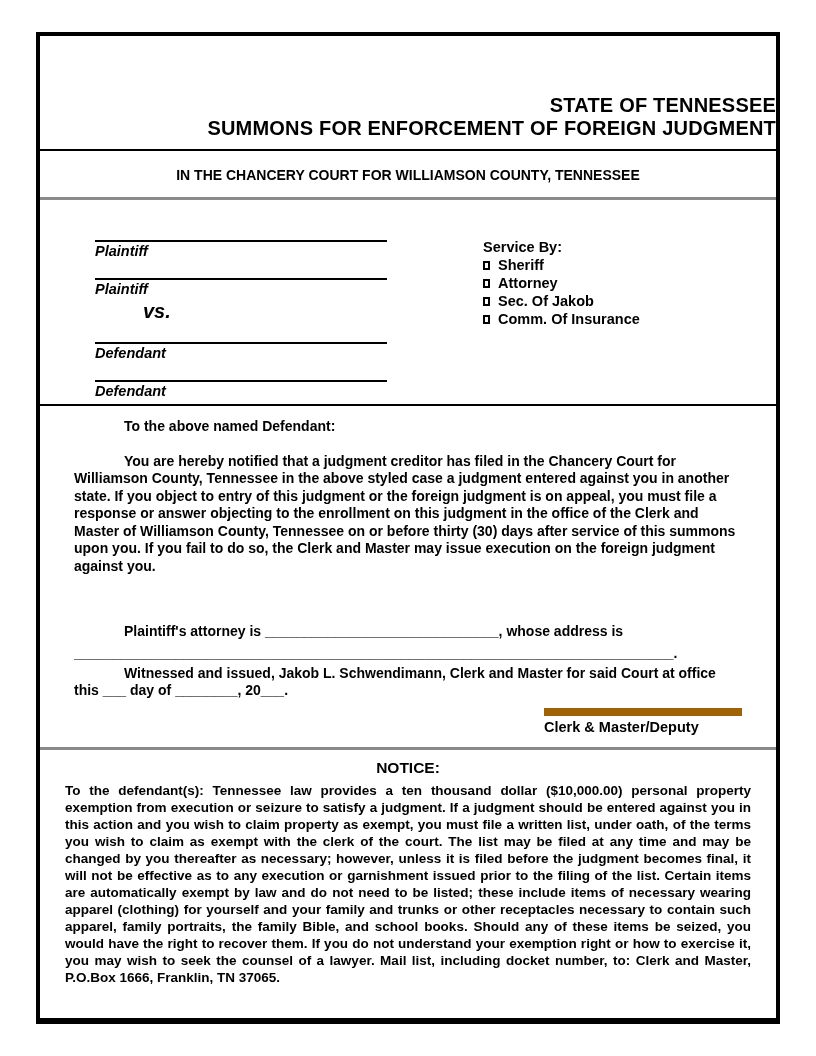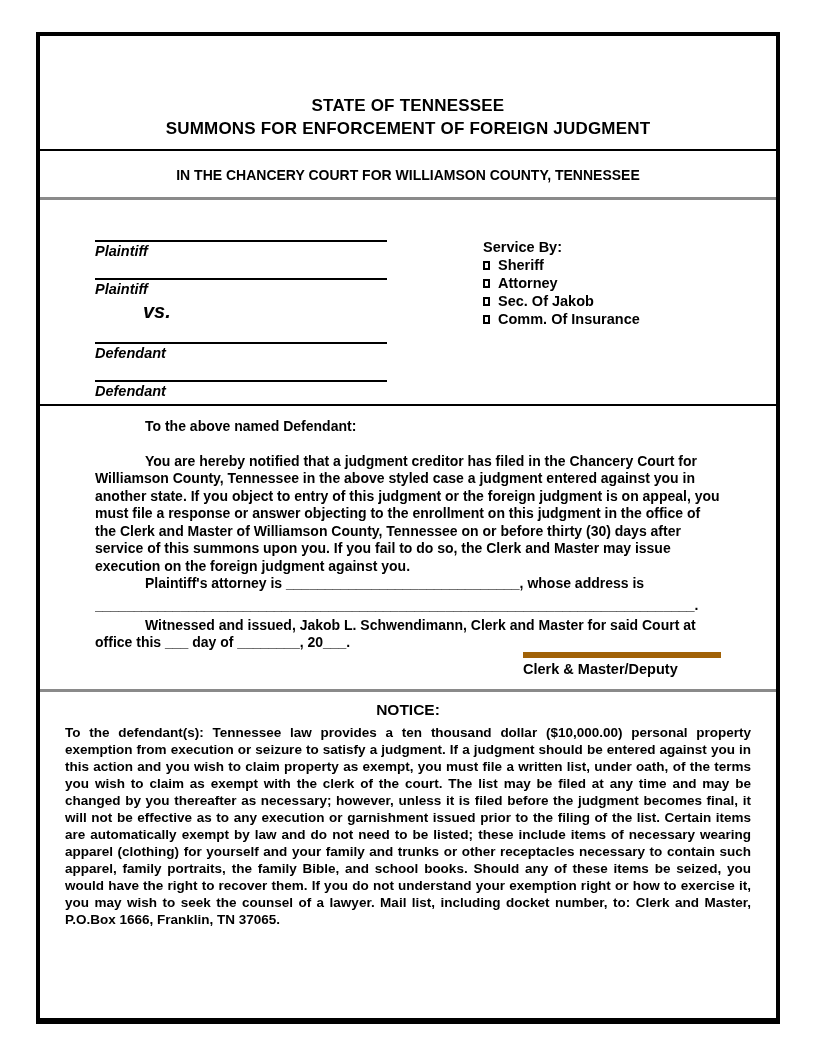--- a/index.html
+++ b/index.html
@@ -18,45 +18,45 @@
     left:36px; top:32px;
     width:744px; height:992px;
     border:4px solid #000;
     border-bottom-width:6px;
     background:#fff;
   }
   .rule-black { height:2px; background:#000; width:100%; }
   .rule-gray  { height:3px; background:#8a8a8a; width:100%; }
 
   .title-block { margin-top:58px; text-align:center; }
-  .title-line { font-size:17px; line-height:23px; letter-spacing:0.2px; }
+  .title-line { font-size:20px; line-height:23px; letter-spacing:0.2px;text-align:right; }
   .rule-1 { margin-top:9px; }
 
   .court-line { margin-top:15px; text-align:center; font-size:14px; line-height:18px; }
   .rule-2 { margin-top:13px; }
 
   .caption { display:flex; margin-top:22px; padding-left:55px; }
   .parties { width:292px;font-style:italic; }
   .blank-line { height:20px; border-bottom:2px solid #000; width:292px; }
   .party-label { font-size:14.5px; line-height:18px; }
   .versus { font-size:20px; line-height:26px; margin-left:48px; }
   .right-col { margin-left:96px; width:280px; font-size:14.5px; }
   .civil-action { margin-top:5px; line-height:18px; white-space:nowrap; }
   .service-by { margin-top:16px; line-height:18px; }
   .service-item { line-height:18px; display:flex; align-items:center;text-align:center; }
   .cbx { display:inline-block; width:7px; height:9px; border:2px solid #000; margin-right:8px; flex:none; }
   .rule-3 { margin-top:4px; }
 
-  .body-sec { padding:0 55px; font-size:14px; line-height:17.5px; }
+  .body-sec { padding:0 34px; font-size:14px; line-height:17.5px; }
   .salutation { margin-top:12px; text-indent:50px; }
   .main-par { margin-top:17px; text-indent:50px; }
-  .attorney-line { text-indent:50px; white-space:nowrap; overflow:hidden; }
+  .attorney-line { text-indent:50px; white-space:nowrap; overflow:hidden;margin-top:48px; }
   .address-line { line-height:24px; white-space:nowrap; overflow:hidden; }
   .witness-par { text-indent:50px; }
-  .sig-block { margin-left:auto; width:198px; border-top:6px solid #a16207; padding-top:2px; font-size:14.5px; line-height:18px; }
+  .sig-block { margin-top:8px; margin-left:auto; width:198px; border-top:8px solid #a16207; padding-top:2px; font-size:14.5px; line-height:18px; }
   .rule-4 { margin-top:11px; }
 
   .notice-sec { padding:0 25px; }
   .notice-head { margin-top:8px; text-align:center; font-size:15.5px; line-height:19px; }
   .notice-par { margin-top:5px; font-size:13.5px; line-height:17px; text-align:justify; text-align-last:left; }
 </style>
 </head>
 <body>
 
 <div class="canvas">

